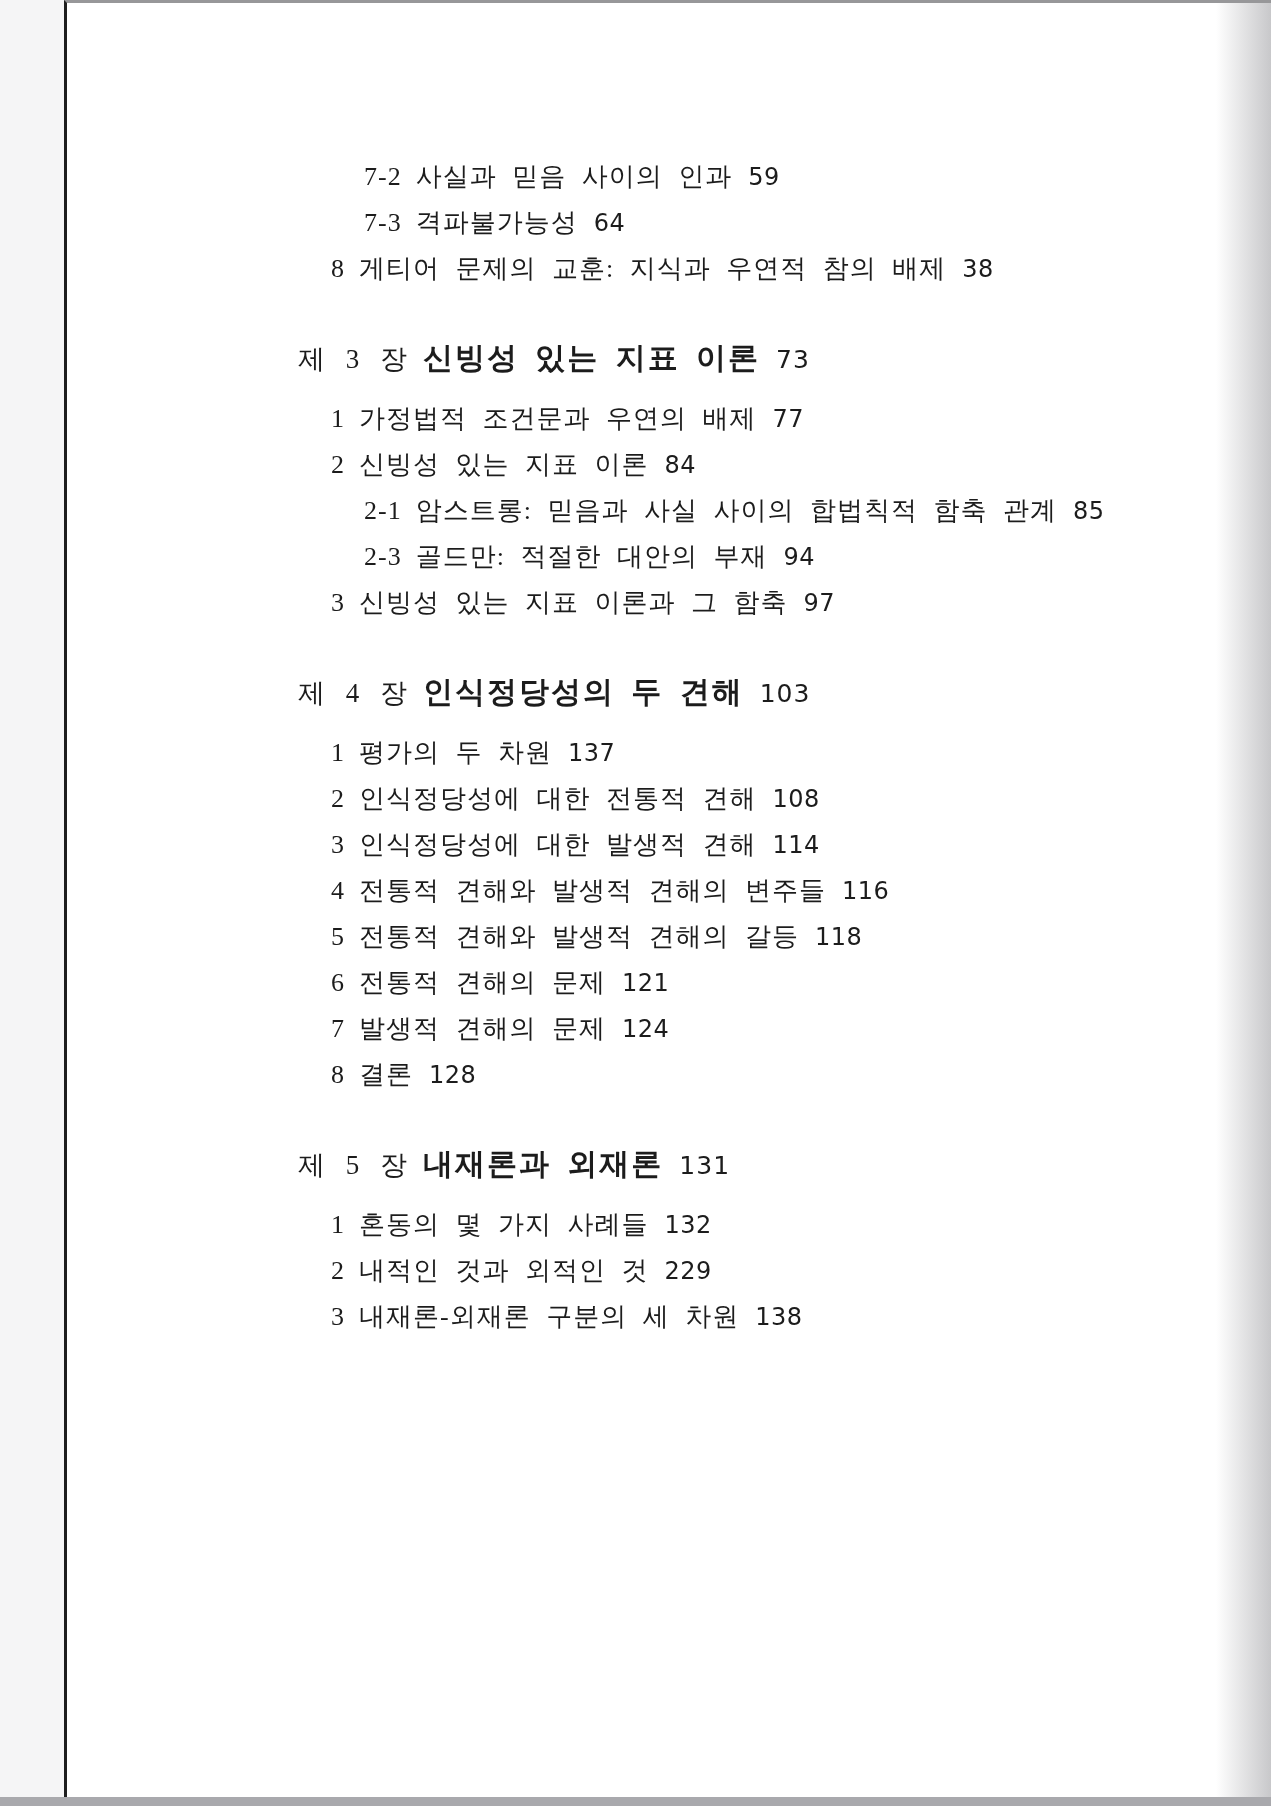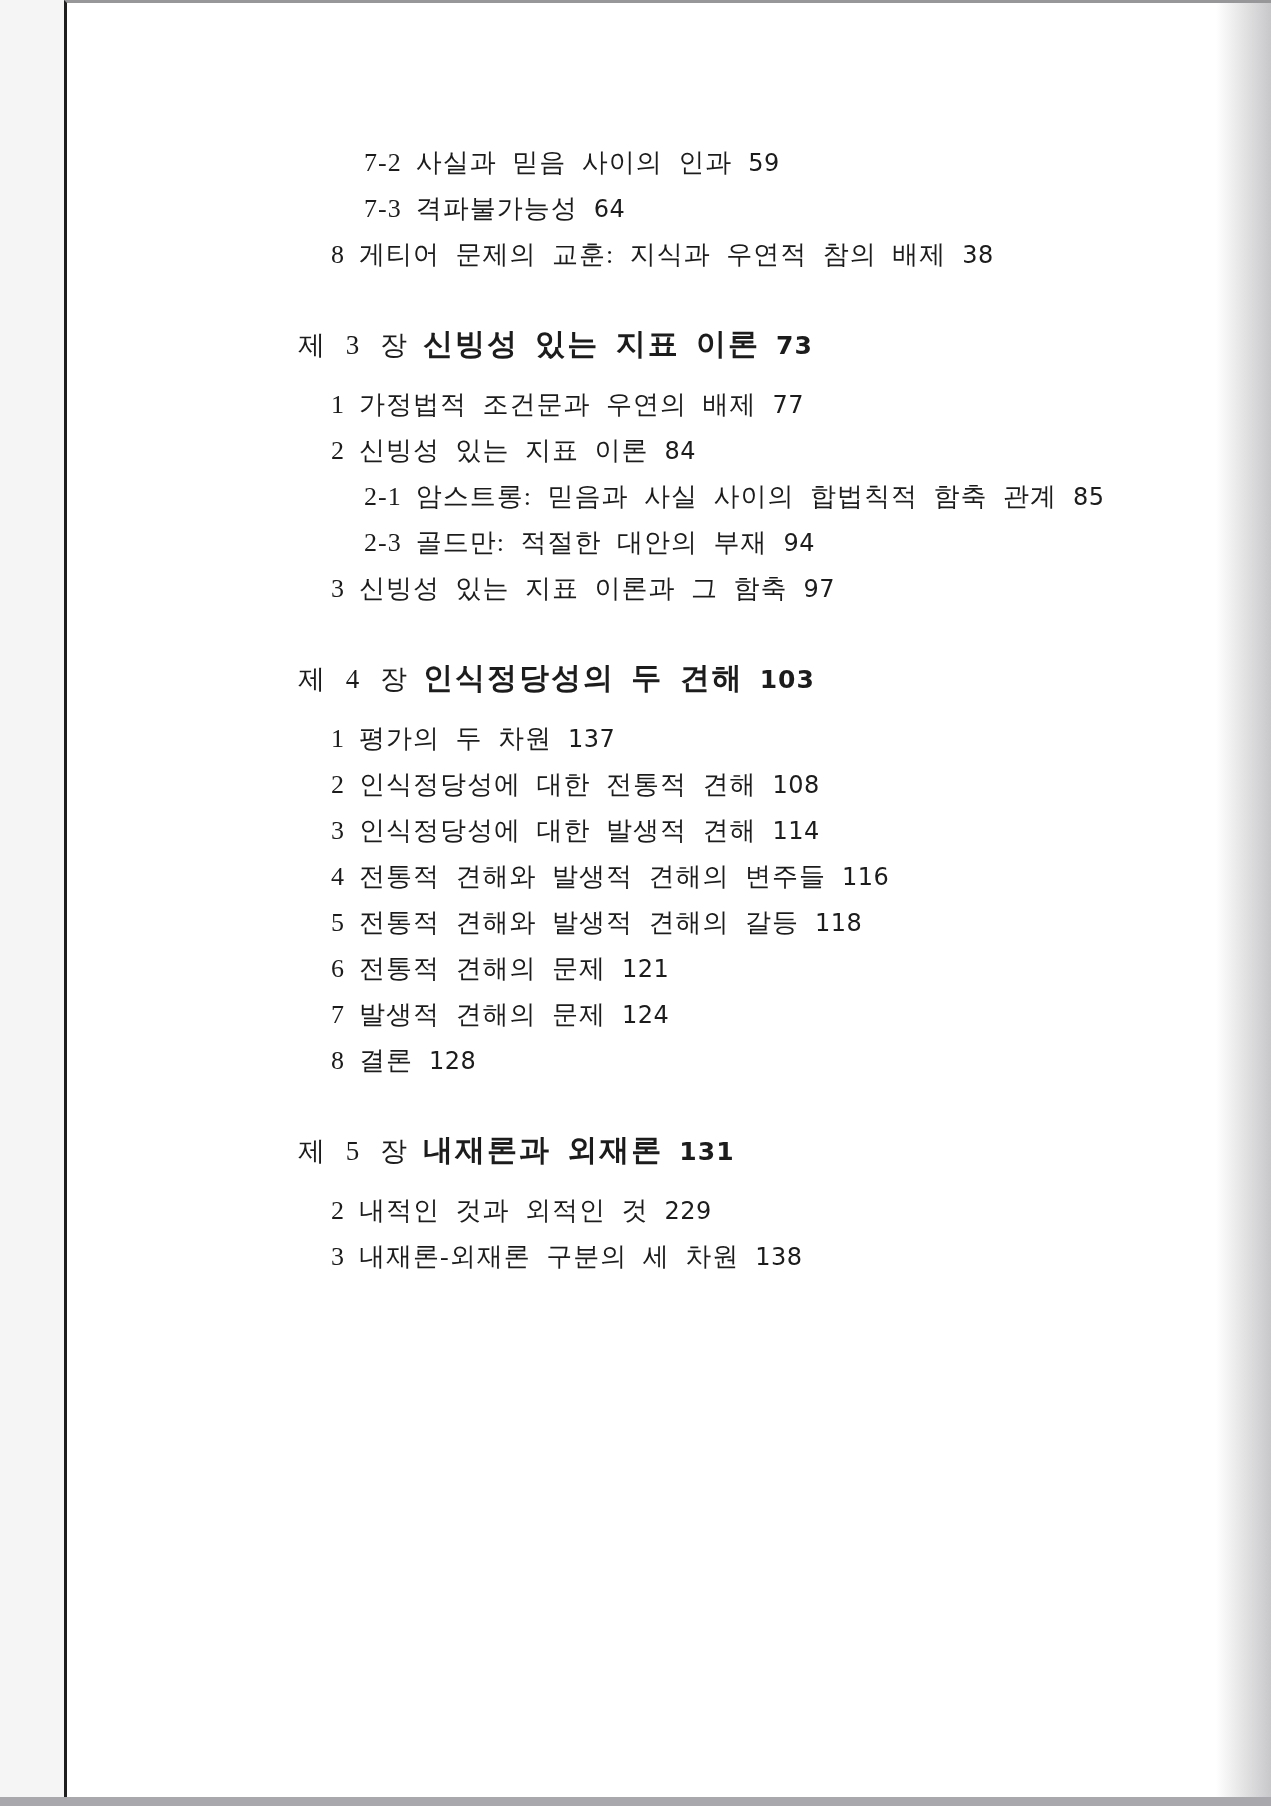--- a/index.html
+++ b/index.html
@@ -49,20 +49,21 @@
     width: 1100px;
     color: #1c1c1c;
   }
   .row {
     font-size: 26px;
     line-height: 30px;
     margin-bottom: 16px;
     letter-spacing: 1px;
     word-spacing: 8px;
     white-space: nowrap;
+    margin-top: 14px;
   }
   .row.lvl1 { margin-left: 200px; }
   .row.lvl2 { margin-left: 233px; }
   .row .num { margin-right: 14px; }
   .row .pg {
     margin-left: 16px;
     letter-spacing: 0.5px;
     font-family: "DejaVu Sans", sans-serif;
     font-size: 24px;
   }
@@ -85,21 +86,21 @@
   .chapter-heading .ch-title {
     font-family: "Liberation Sans", "DejaVu Sans", sans-serif;
     font-weight: bold;
     font-size: 30px;
     letter-spacing: 2px;
   }
   .chapter-heading .pg {
     margin-left: 16px;
     font-family: "DejaVu Sans", sans-serif;
     font-size: 25px;
-    font-weight: bold;
+    font-weight: normal;
   }
   .leading-block { margin-bottom: 10px; }
 </style>
 </head>
 <body>
 
 <div class="page">
   <div class="toc">
     <div id="toc-root">
         <div class="leading-block">
@@ -116,19 +117,20 @@
         <div class="chapter-heading"><span class="ch-prefix">제 4 장</span><span class="ch-title">인식정당성의 두 견해</span><span class="pg">103</span></div>
         <div class="row lvl1"><span class="num">1</span><span class="txt">평가의 두 차원</span><span class="pg">137</span></div>
         <div class="row lvl1"><span class="num">2</span><span class="txt">인식정당성에 대한 전통적 견해</span><span class="pg">108</span></div>
         <div class="row lvl1"><span class="num">3</span><span class="txt">인식정당성에 대한 발생적 견해</span><span class="pg">114</span></div>
         <div class="row lvl1"><span class="num">4</span><span class="txt">전통적 견해와 발생적 견해의 변주들</span><span class="pg">116</span></div>
         <div class="row lvl1"><span class="num">5</span><span class="txt">전통적 견해와 발생적 견해의 갈등</span><span class="pg">118</span></div>
         <div class="row lvl1"><span class="num">6</span><span class="txt">전통적 견해의 문제</span><span class="pg">121</span></div>
         <div class="row lvl1"><span class="num">7</span><span class="txt">발생적 견해의 문제</span><span class="pg">124</span></div>
         <div class="row lvl1"><span class="num">8</span><span class="txt">결론</span><span class="pg">128</span></div>
         <div class="chapter-heading"><span class="ch-prefix">제 5 장</span><span class="ch-title">내재론과 외재론</span><span class="pg">131</span></div>
+        <div class="row lvl1"><span class="num">1</span><span class="txt">혼동의 몇 가지 사례들</span><span class="pg">132</span></div>
         <div class="row lvl1"><span class="num">2</span><span class="txt">내적인 것과 외적인 것</span><span class="pg">229</span></div>
         <div class="row lvl1"><span class="num">3</span><span class="txt">내재론-외재론 구분의 세 차원</span><span class="pg">138</span></div>
       </div>
   </div>
   <div class="right-shade"></div>
 </div>
 <div class="bottom-strip"></div>
 
 </body></html>

